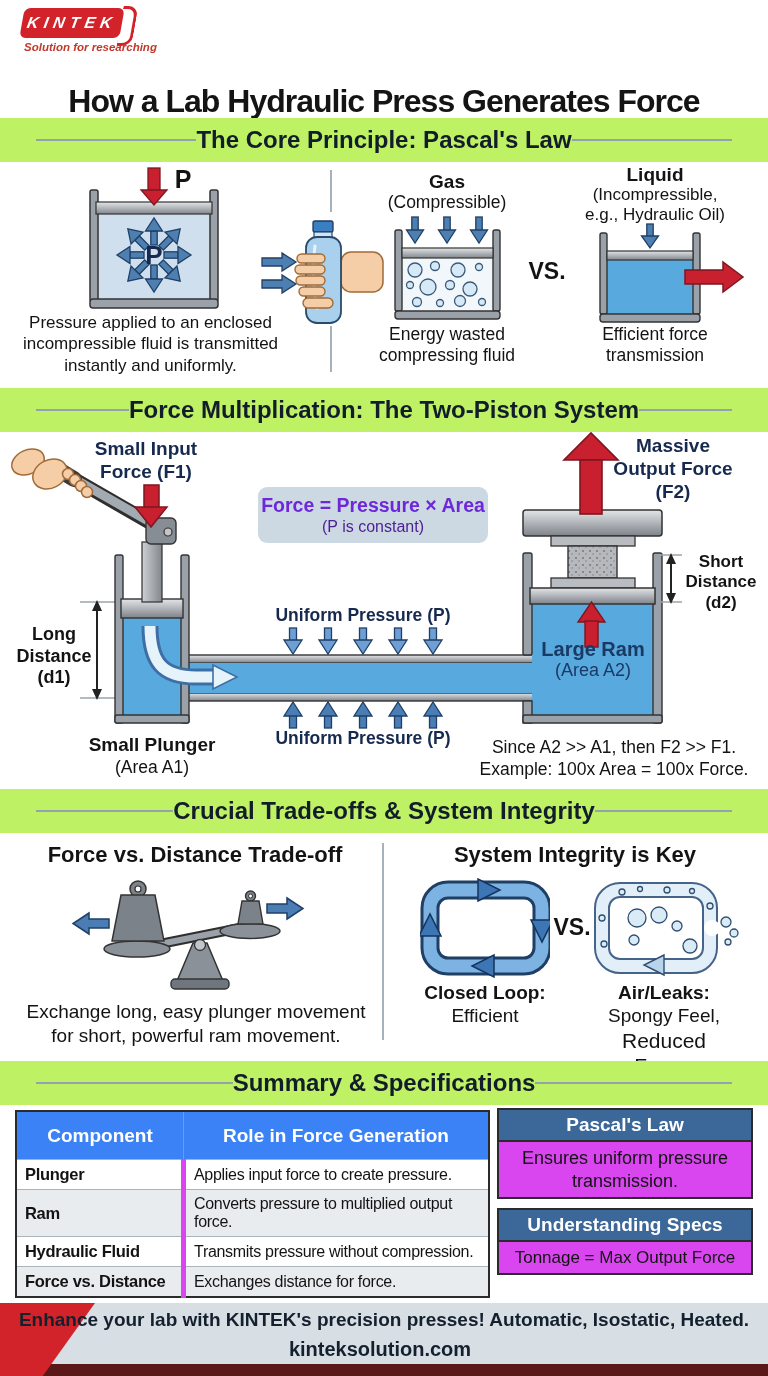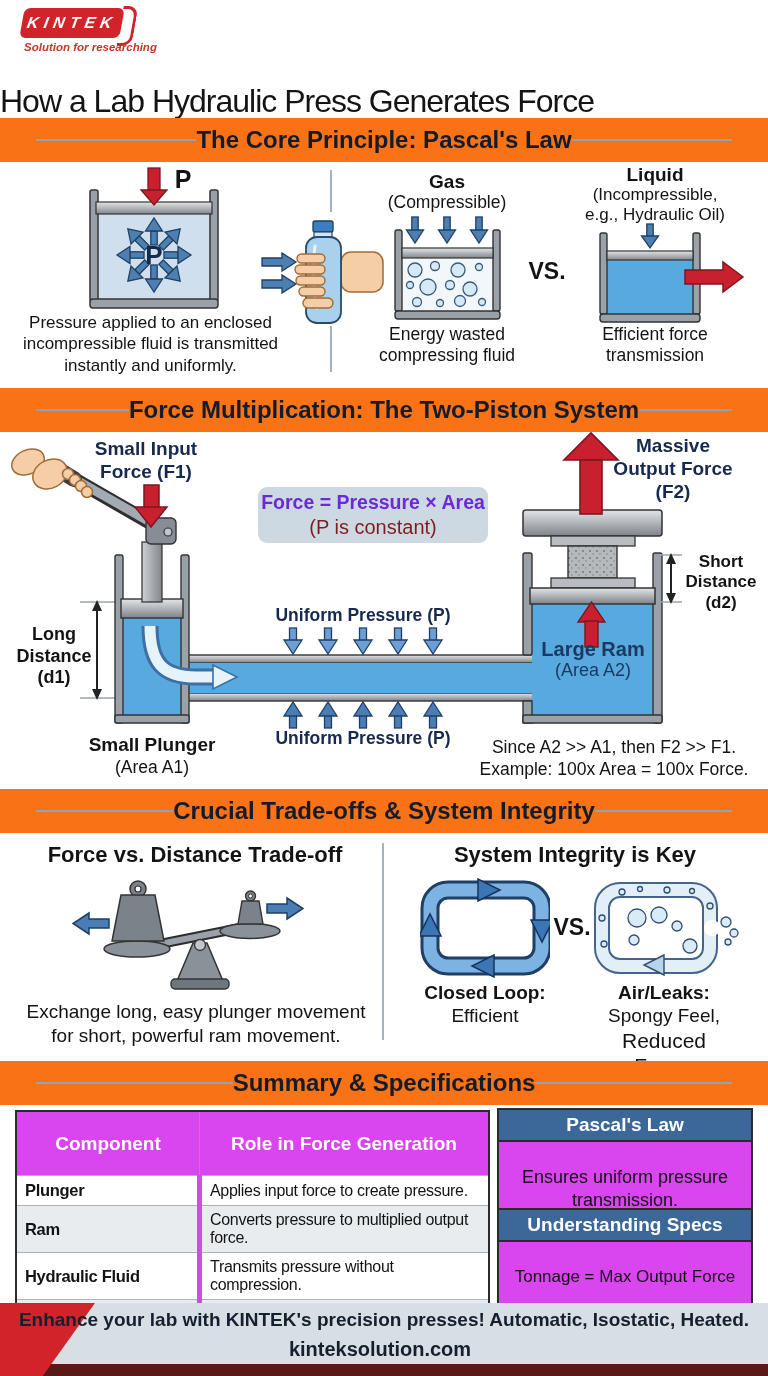--- a/index.html
+++ b/index.html
@@ -1,46 +1,46 @@
 <!DOCTYPE html>
 <html><head>
 <meta charset="utf-8">
 <style>
   html,body{margin:0;padding:0;background:#fff;}
   .page{position:relative;width:768px;height:1376px;background:#fff;overflow:hidden;
         font-family:"Liberation Sans", sans-serif;margin:0 auto;}
   .L{position:absolute;text-align:center;line-height:1.2;color:#131313;}
   .b{font-weight:700;}
   .navy{color:#16294f;}
-  .sec-head{position:absolute;left:0;width:768px;height:44px;background:#f97316;
+  .sec-head{position:absolute;left:0;width:768px;height:44px;background:#bef264;
             display:flex;align-items:center;justify-content:center;padding:0 36px;box-sizing:border-box;text-align:right;}
   .sec-head .rule{flex:1;height:2px;background:#93a2ad;}
   .sec-title{font-weight:700;font-size:24px;color:#121c2b;white-space:nowrap;}
   .logo-box{position:absolute;left:22px;top:8px;width:100px;height:30px;background:#d2232a;
             border-radius:6px;transform:skewX(-10deg);display:flex;align-items:center;justify-content:center;}
   .logo-box span{color:#fff;font-weight:700;font-style:italic;font-size:16px;letter-spacing:5px;}
   .logo-swoosh{position:absolute;left:120px;top:6px;width:12px;height:34px;border:3px solid #d2232a;
                border-left:none;border-radius:0 10px 10px 0;transform:skewX(-10deg);}
   .tagline{position:absolute;left:24px;top:41px;font-size:11.5px;font-weight:700;font-style:italic;color:#c0392b;}
-  .title{position:absolute;left:0;top:62px;width:768px;text-align:left;font-weight:400;
+  .title{position:absolute;left:0;top:62px;width:768px;text-align:center;font-weight:700;
          font-size:32px;letter-spacing:-1px;color:#141414;}
   .vdiv{position:absolute;width:2px;background:#a6b2bb;}
   .formula-box{position:absolute;left:258px;top:487px;width:230px;height:56px;background:#cdd9e2;
                border-radius:9px;display:flex;flex-direction:column;align-items:center;justify-content:center;}
   table.comp{position:absolute;left:15px;top:1110px;width:475px;border-collapse:collapse;
              background:#fff;border:2px solid #2b2b2b;}
-  table.comp th{background:#d946ef;color:#fff;font-size:19px;font-weight:700;height:31px;padding:16px;}
+  table.comp th{background:#3b82f6;color:#fff;font-size:19px;font-weight:700;height:31px;padding:8px;}
   table.comp th:first-child{width:150px;border-right:1px solid #7d9cbd;}
   table.comp td{font-size:16px;letter-spacing:-0.3px;padding:5px 6px 5px 8px;border-top:1px solid #aab4bc;color:#131313;}
   table.comp td:first-child{font-weight:700;font-size:16.5px;border-right:5px solid #d946ef;}
   table.comp tbody tr:nth-child(even) td{background:#e9ecef;}
   .side-box{position:absolute;left:497px;width:256px;border:2px solid #2b2b2b;background:#d946ef;box-sizing:border-box;}
   .side-box .bh{background:#3c6799;color:#fff;font-weight:700;font-size:19px;text-align:center;
                 padding:4px 0;border-bottom:2px solid #2b2b2b;}
-  .side-box .bb{text-align:center;font-size:17px;color:#131313;padding:24px 8px;line-height:1.25;}
+  .side-box .bb{text-align:center;font-size:17px;color:#131313;padding:5px 8px;line-height:1.25;}
   .footer-band{position:absolute;left:0;top:1303px;width:768px;height:61px;background:#d7dee4;}
   .footer-red{position:absolute;left:0;top:1303px;width:95px;height:73px;background:#d2232a;
               clip-path:polygon(0 0,100% 0,45% 100%,0 100%);}
   .bottom-bar{position:absolute;left:0;top:1364px;width:768px;height:12px;background:#5a1818;}
   svg{position:absolute;}
 </style>
 </head>
 <body>
 
 <div class="page">
@@ -288,21 +288,21 @@
         <line x1="660" y1="172" x2="682" y2="172"></line>
     </g>
     <line x1="671" y1="130" x2="671" y2="167" stroke="#222" stroke-width="2"></line>
     <polygon points="671,123 666,134 676,134" fill="#222"></polygon>
     <polygon points="671,174 666,163 676,163" fill="#222"></polygon>
   </svg>
 
   <div class="L b navy" style="left:86px;top:438px;width:120px;font-size:19px">Small Input Force (F1)</div>
   <div class="formula-box">
     <div class="L b" style="position:static;font-size:19.5px;color:#6d28d9">Force = Pressure × Area</div>
-    <div class="L" style="position:static;font-size:20px;color:#7f1d1d">(P is constant)</div>
+    <div class="L" style="position:static;font-size:16px;color:#4c1d95">(P is constant)</div>
   </div>
   <div class="L b navy" style="left:608px;top:435px;width:130px;font-size:19px">Massive Output Force (F2)</div>
   <div class="L b" style="left:12px;top:624px;width:84px;font-size:18px">Long Distance (d1)</div>
   <div class="L b navy" style="left:268px;top:605px;width:190px;font-size:17.5px">Uniform Pressure (P)</div>
   <div class="L b navy" style="left:268px;top:728px;width:190px;font-size:17.5px">Uniform Pressure (P)</div>
   <div class="L b" style="left:528px;top:637px;width:130px;font-size:20px;color:#1a3a66">Large Ram</div>
   <div class="L" style="left:528px;top:660px;width:130px;font-size:18px;color:#1a3a66">(Area A2)</div>
   <div class="L b" style="left:680px;top:552px;width:82px;font-size:17px">Short Distance (d2)</div>
   <div class="L b" style="left:77px;top:734px;width:150px;font-size:19px">Small Plunger</div>
   <div class="L" style="left:77px;top:757px;width:150px;font-size:17.5px">(Area A1)</div>

